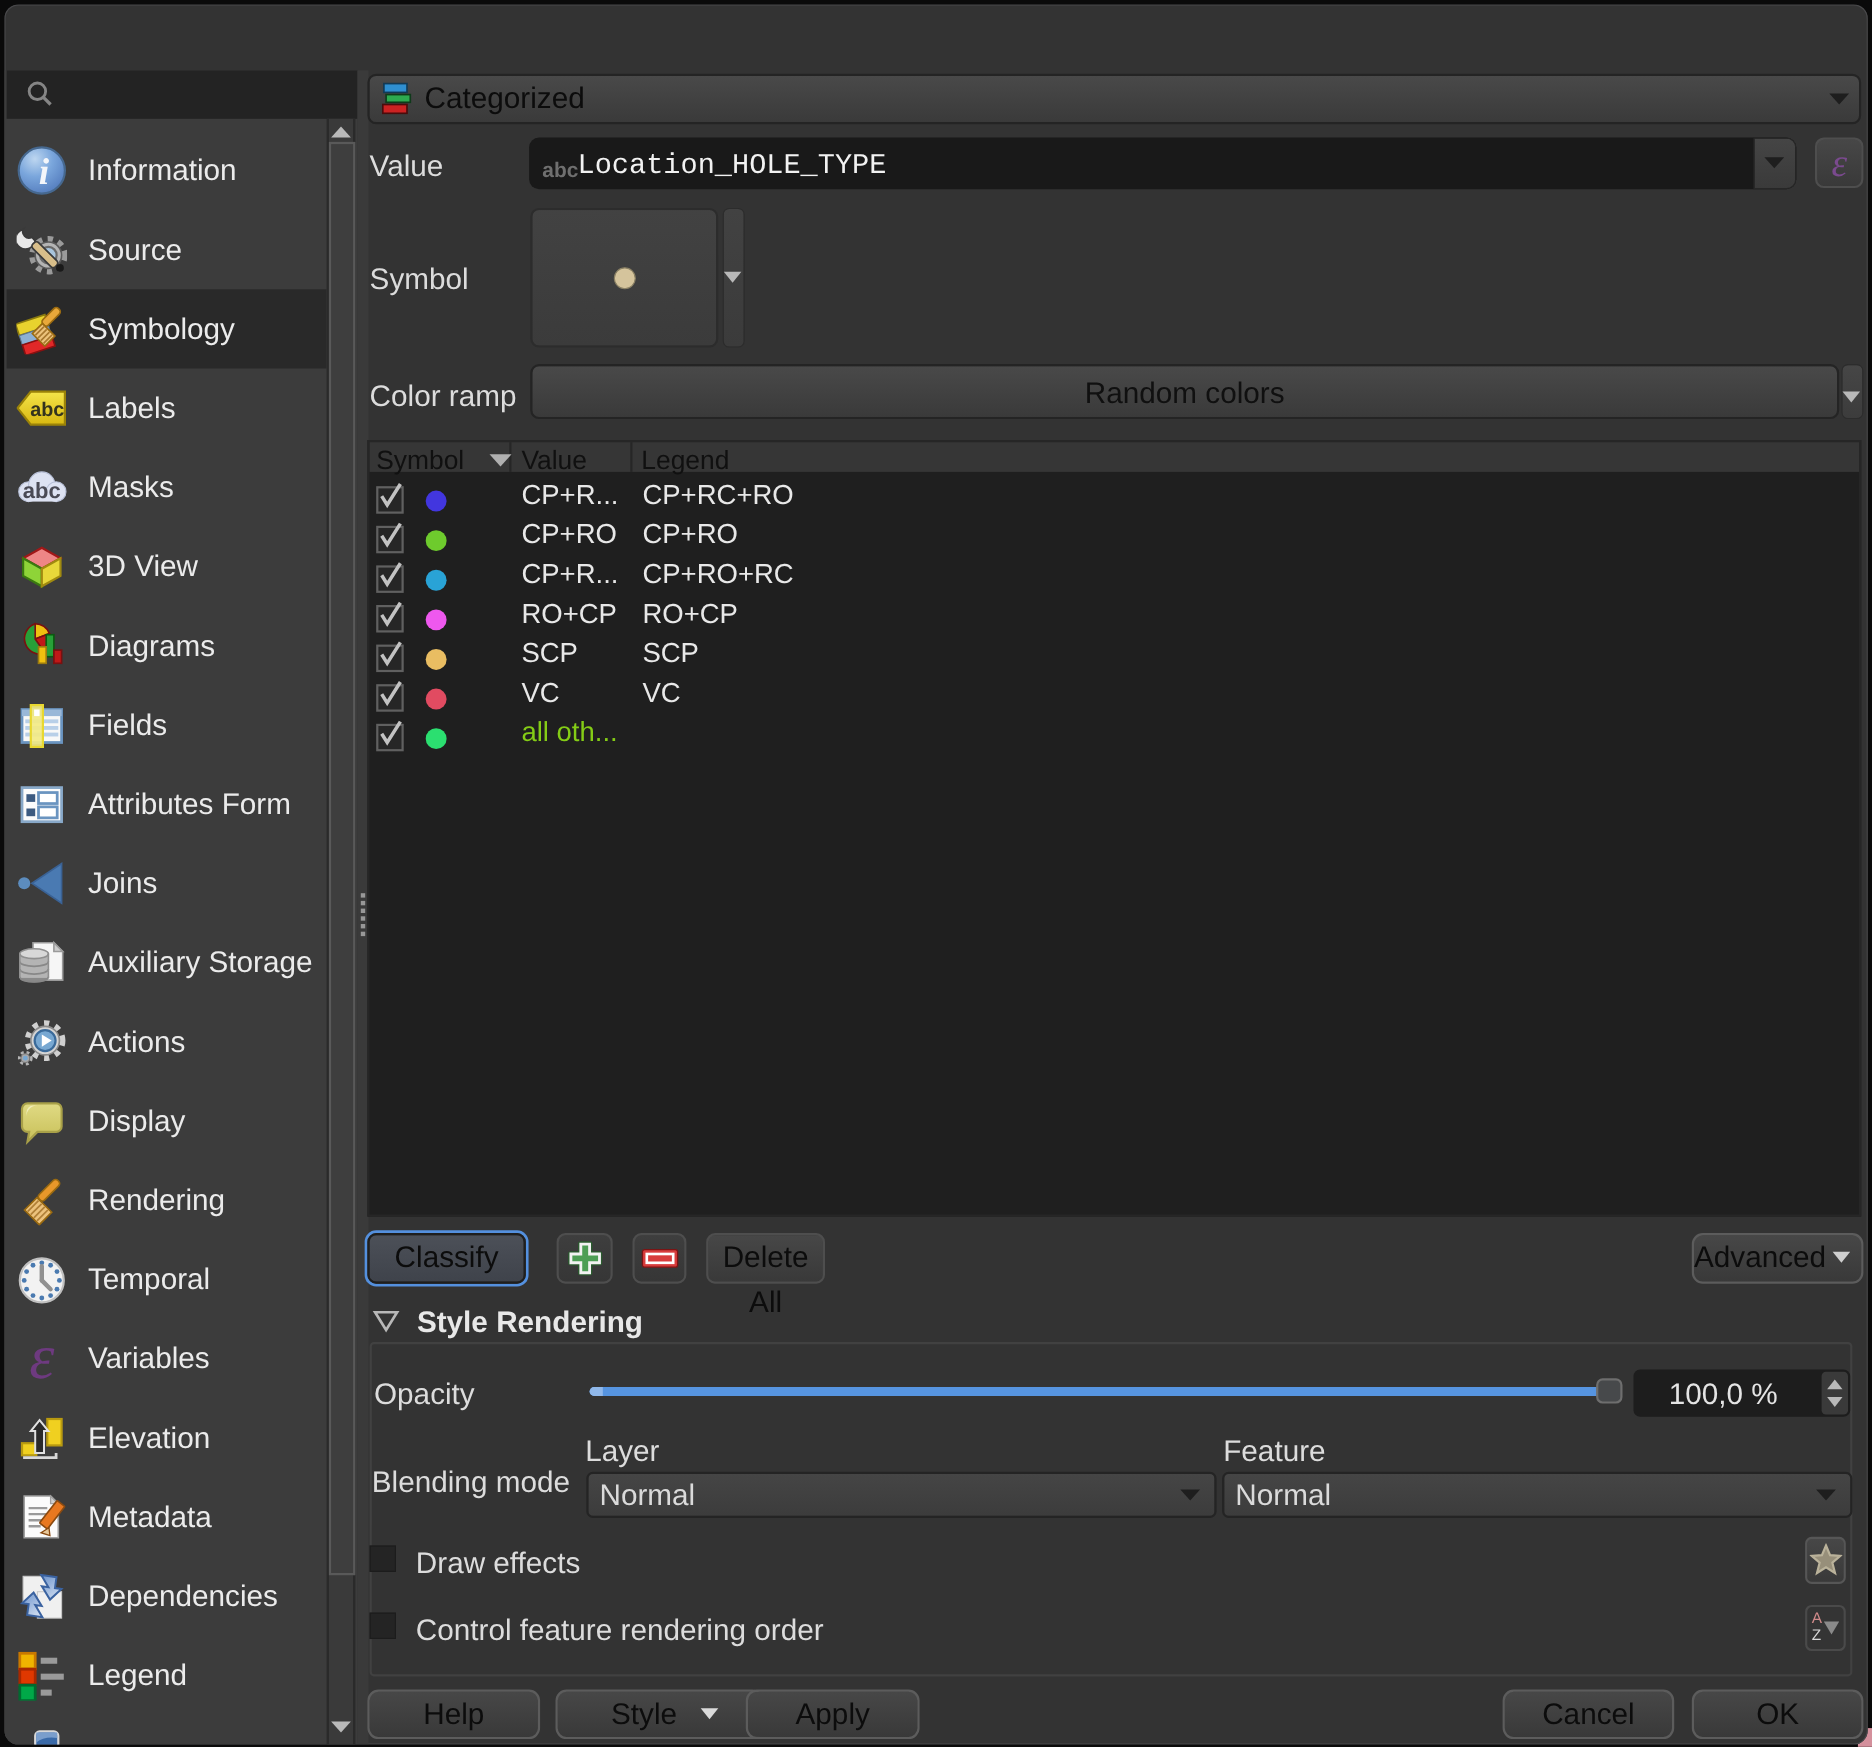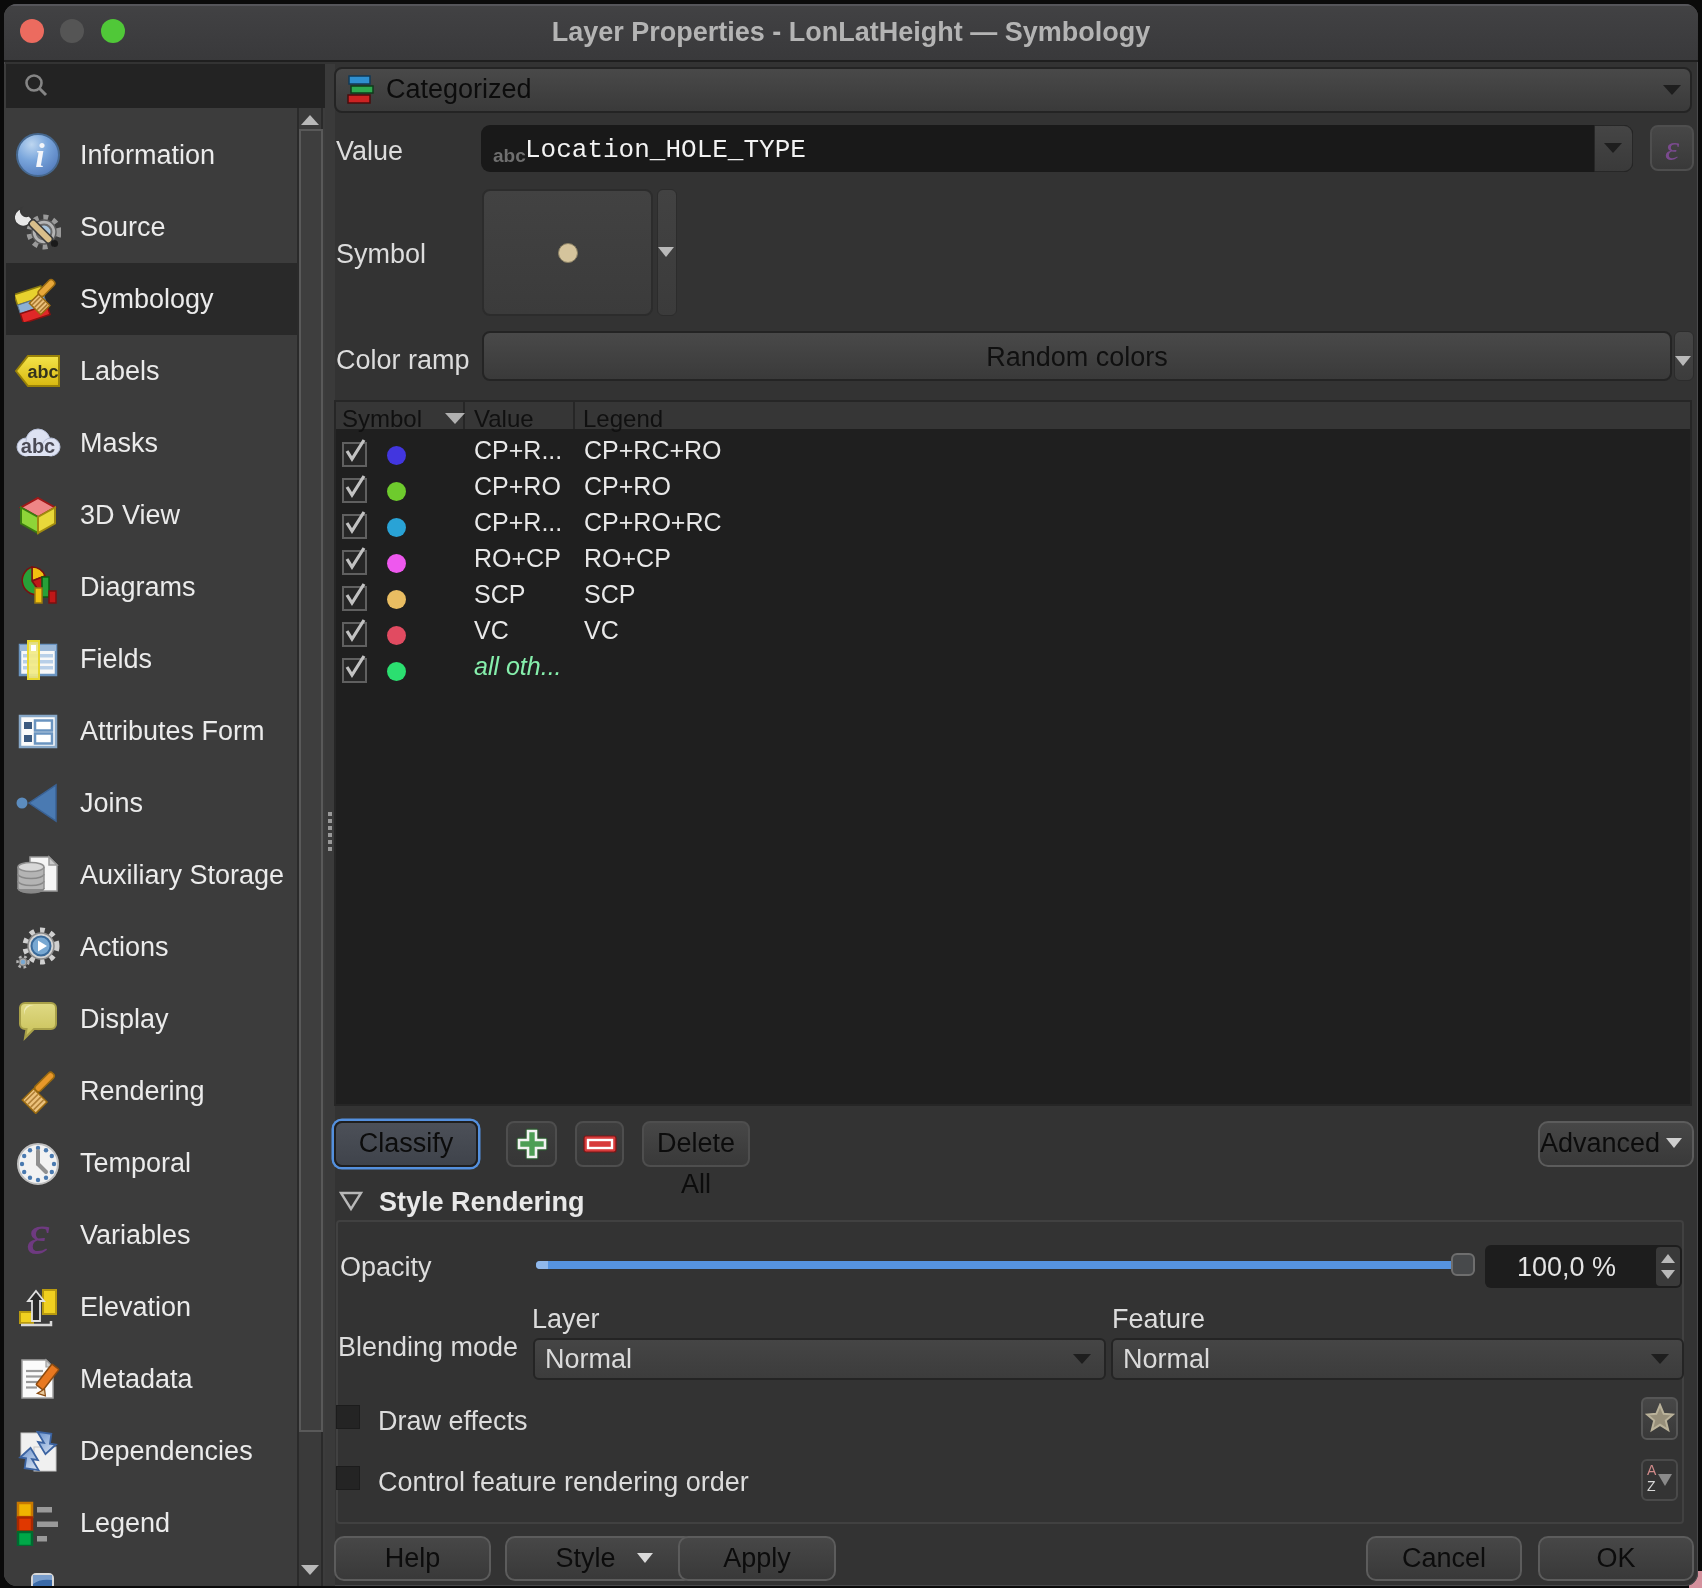--- a/index.html
+++ b/index.html
@@ -403,21 +403,21 @@
 <div class="tdot" style="top:12px; background:#e14b61;"></div>
 <div class="tval" style="">VC</div>
 <div class="tleg">VC</div>
 </div>
 <div class="trow" style="top:646px; width:1354px;">
 <div class="tcheck" style="top:8px;"></div>
 <svg width="34" height="34" style="position:absolute; left:2px; top:-1px;" viewBox="0 0 34 34">
           <path d="M9 18 L14 26 L26 7" fill="none" stroke="#c2c2c2" stroke-width="3.2"></path>
         </svg>
 <div class="tdot" style="top:12px; background:#2bdf70;"></div>
-<div class="tval" style="font-style:italic; color:#86efac;">all oth...</div>
+<div class="tval" style="color:#84cc16;">all oth...</div>
 </div>
 <div class="btn" style="left:330px; top:1117px; width:144px; height:46px; line-height:41px; background:linear-gradient(#4c5058,#3f434b); border-color:#1f1f1f; box-shadow:0 0 0 2.5px #5490de; border-radius:8px;">Classify</div>
 <div class="btn" style="left:502px; top:1117px; width:51px; height:46px; border-radius:8px; border-color:#4e4e4e; background:linear-gradient(#3e3e3e,#363636);"></div>
 <svg width="32" height="32" style="position:absolute; left:512px; top:1124px;" viewBox="0 0 32 32">
 <path d="M12 3 h8 v9 h9 v8 h-9 v9 h-8 v-9 h-9 v-8 h9 z" fill="none" stroke="#2a5c2e" stroke-width="5" stroke-linejoin="round"></path>
 <path d="M12 3 h8 v9 h9 v8 h-9 v9 h-8 v-9 h-9 v-8 h9 z" fill="#4d9e55" stroke="#f2f2f2" stroke-width="2.6"></path>
       </svg>
 <div class="btn" style="left:571px; top:1117px; width:49px; height:46px; border-radius:8px; border-color:#4e4e4e; background:linear-gradient(#3e3e3e,#363636);"></div>
 <svg width="36" height="20" style="position:absolute; left:578px; top:1130px;" viewBox="0 0 36 20">
 <rect x="2" y="2" width="32" height="16" rx="2" fill="#d83c3c" stroke="#7a1414" stroke-width="1.2"></rect>
@@ -461,19 +461,13 @@
 <div style="position:absolute; left:1643px; top:1458px; font-size:14px; line-height:16px;"><span style="color:#d08a8a;">A</span><br><span style="color:#d8d8d8;">Z</span></div>
 <div class="larrow" style="left:1654px; top:1470px; border-left-width:7px; border-right-width:7px; border-top-width:12px; border-top-color:#8a8a8a;"></div>
 <div class="btn" style="left:330px; top:1532px; width:157px; height:45px; line-height:40px;">Help</div>
 <div class="btn" style="left:501px; top:1532px; width:189px; height:45px; line-height:40px;"><span style="margin-right:28px;">Style</span></div>
 <div class="larrow" style="left:633px; top:1549px; border-left-width:8px; border-right-width:8px; border-top-color:#dadada;"></div>
 <div class="btn" style="left:674px; top:1532px; width:158px; height:45px; line-height:40px;">Apply</div>
 <div class="btn" style="left:1362px; top:1532px; width:156px; height:45px; line-height:40px;">Cancel</div>
 <div class="btn" style="left:1534px; top:1532px; width:156px; height:45px; line-height:40px;">OK</div>
 </div>
 
-  <div id="titlebar">
-    <div id="titletext">Layer Properties - LonLatHeight — Symbology</div>
-    <div class="light" style="left:16px; background:#ec6b5f;"></div>
-    <div class="light" style="left:56px; background:#555555;"></div>
-    <div class="light" style="left:97px; background:#50c838;"></div>
-  </div>
 </div>
 
 </body></html>

